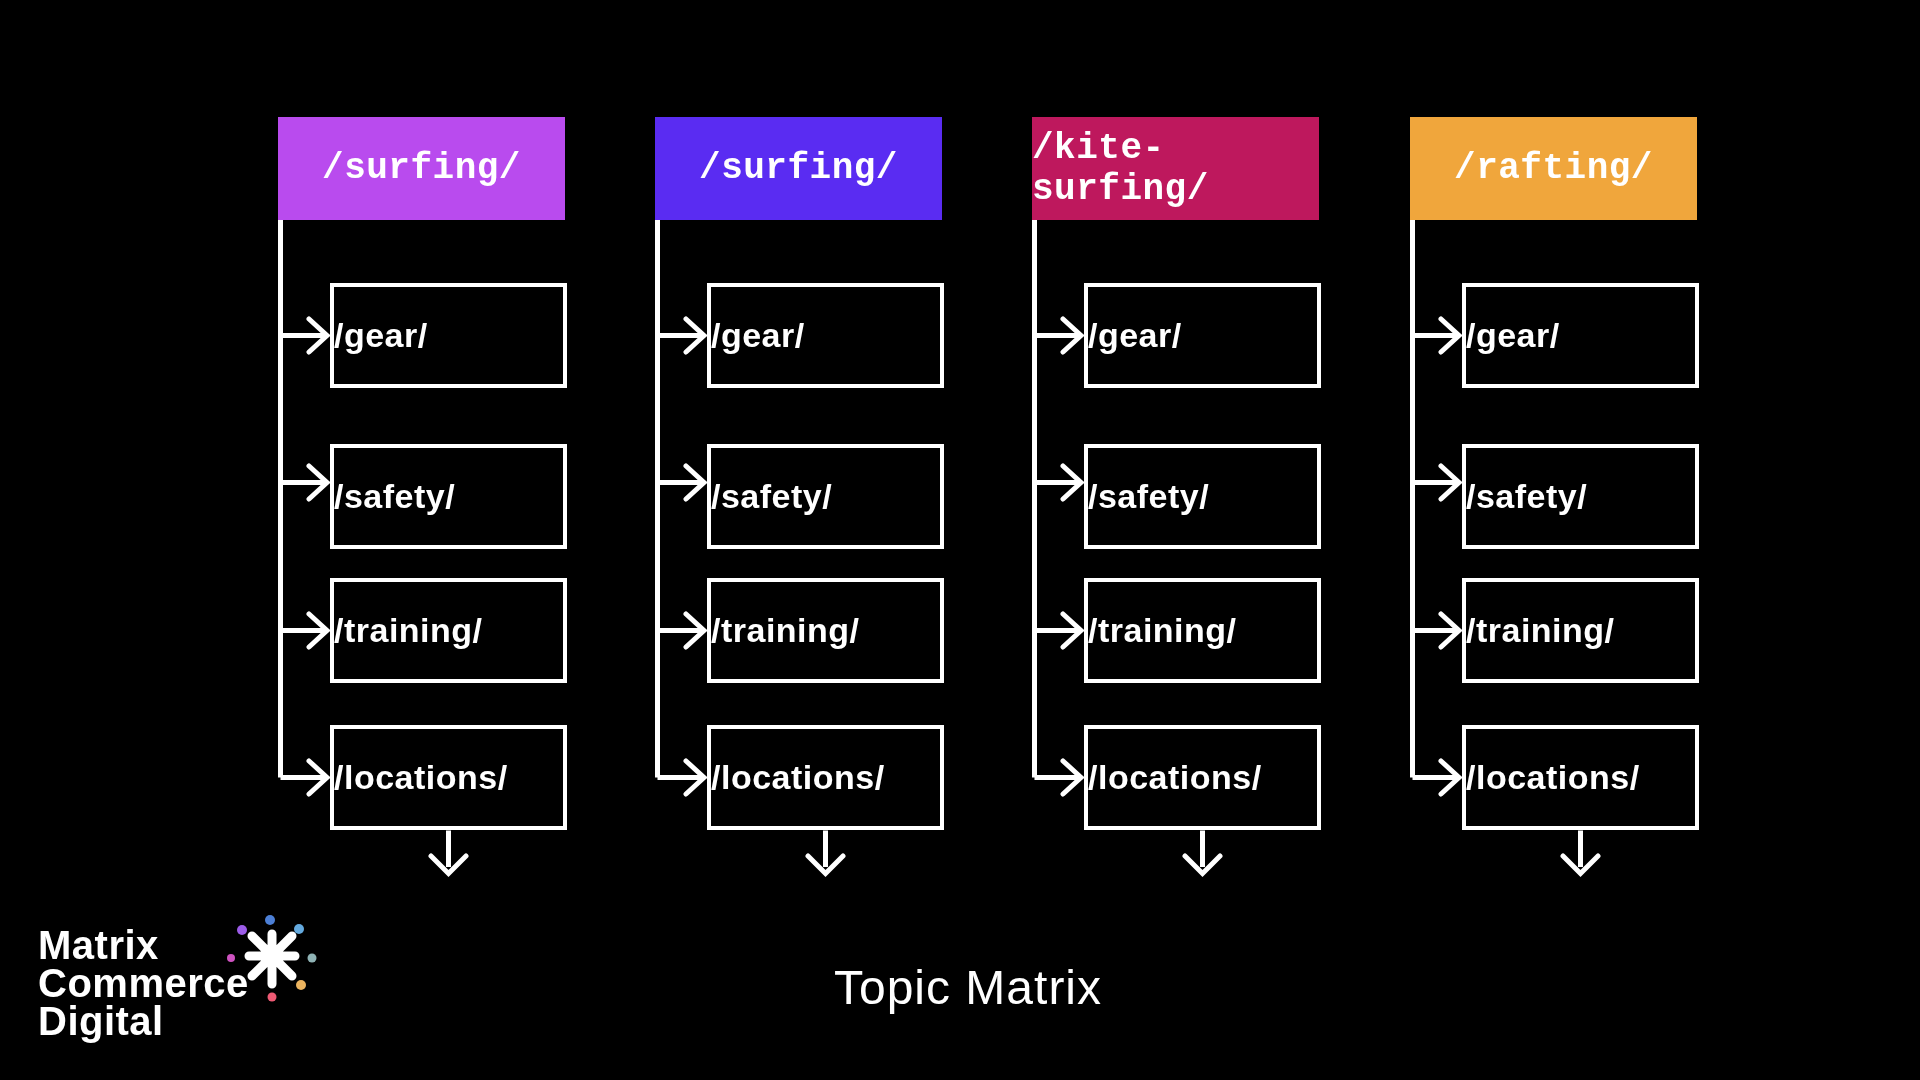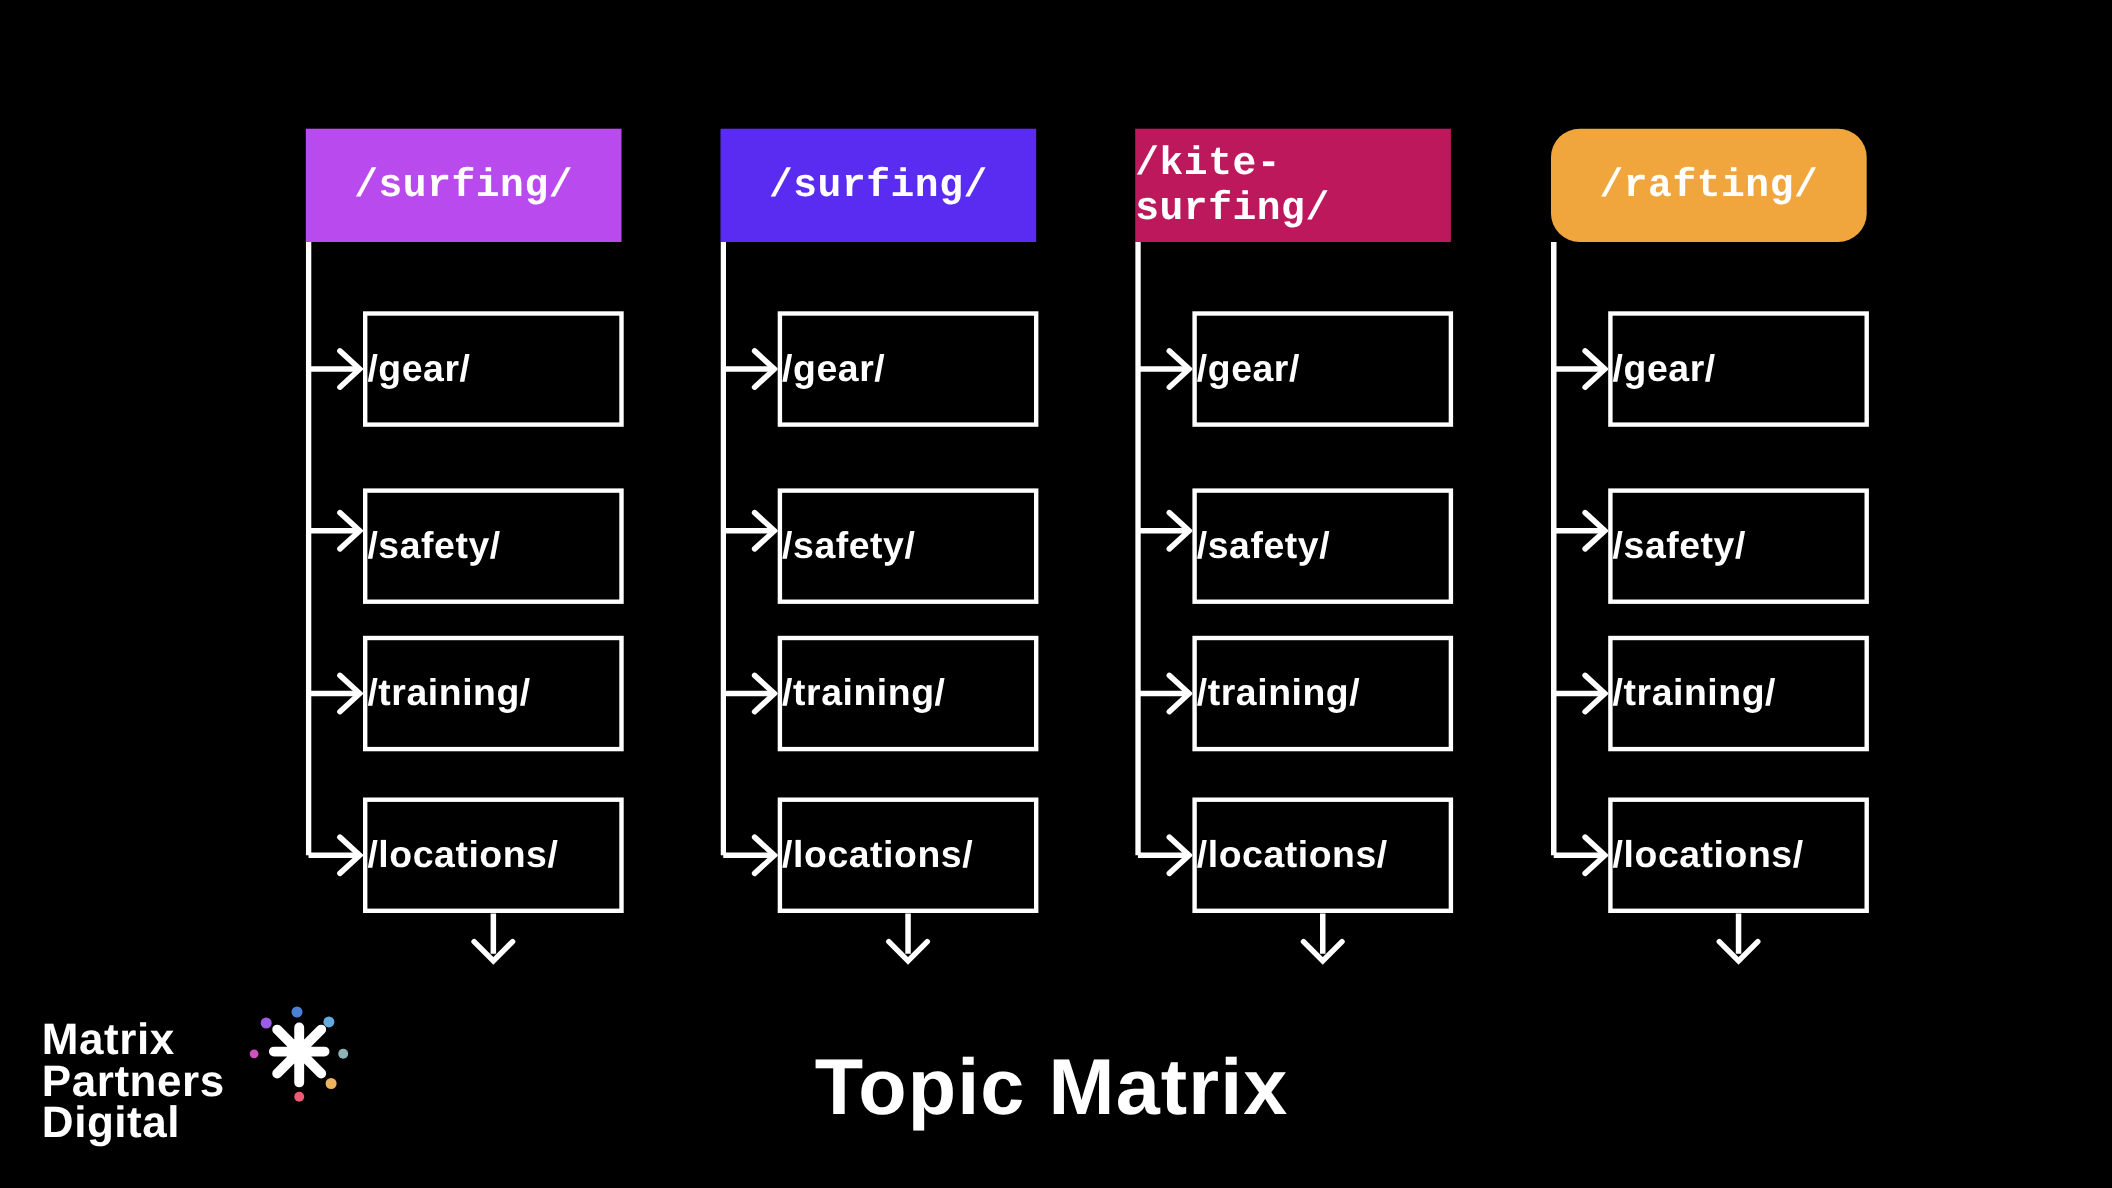--- a/index.html
+++ b/index.html
@@ -59,24 +59,24 @@
   .sb-0 { top: 166px; }
   .sb-1 { top: 327px; }
   .sb-2 { top: 461px; }
   .sb-3 { top: 608px; }
 
   .title {
     position: absolute;
     left: 956px;
     top: 948px;
     transform: translateX(-50%);
-    margin: 0;
-    color: #ffffff;
-    font-weight: 700;
-    font-size: 72px;
+    margin: 12px;
+    color: #ffffff;
+    font-weight: 400;
+    font-size: 48px;
     letter-spacing: 1px;
     white-space: nowrap;
   }
   .logo { position: absolute; left: 0; top: 0; }
   .logo-text {
     position: absolute;
     left: 38px;
     top: 926px;
     color: #ffffff;
     font-weight: 700;
@@ -169,41 +169,41 @@
       </div>
     <div class="subbox sb-3">
         <span>/locations/</span>
       </div>
   </div>
 
   <div class="column" style="left:1410px">
     <svg class="connector" viewBox="0 0 290 775">
         <use href="#connector-shape"></use>
       </svg>
-    <div class="col-header" style="background-color: rgb(240, 166, 60); border-radius: 26px;">
+    <div class="col-header" style="background-color: rgb(240, 166, 60);">
       <span>/rafting/</span>
     </div>
     <div class="subbox sb-0">
         <span>/gear/</span>
       </div>
     <div class="subbox sb-1">
         <span>/safety/</span>
       </div>
     <div class="subbox sb-2">
         <span>/training/</span>
       </div>
     <div class="subbox sb-3">
         <span>/locations/</span>
       </div>
   </div>
 
   <div class="logo">
     <div class="logo-text">
       <div>Matrix</div>
-      <div>Partners</div>
+      <div>Commerce</div>
       <div>Digital</div>
     </div>
     <svg class="logo-mark" viewBox="0 0 100 100">
       <path class="mark-stroke" d="M50 28 V78 M27 50 H73 M30 30 L70 70 M70 30 L30 70"></path>
       <circle cx="48" cy="14" r="5" fill="#4c7fd6"></circle>
       <circle cx="20" cy="24" r="5" fill="#9c5ce8"></circle>
       <circle cx="77" cy="23" r="5" fill="#64aadf"></circle>
       <circle cx="9" cy="52" r="4" fill="#ce53c0"></circle>
       <circle cx="90" cy="52" r="4.5" fill="#8fb3b5"></circle>
       <circle cx="79" cy="79" r="5" fill="#ecb45f"></circle>

